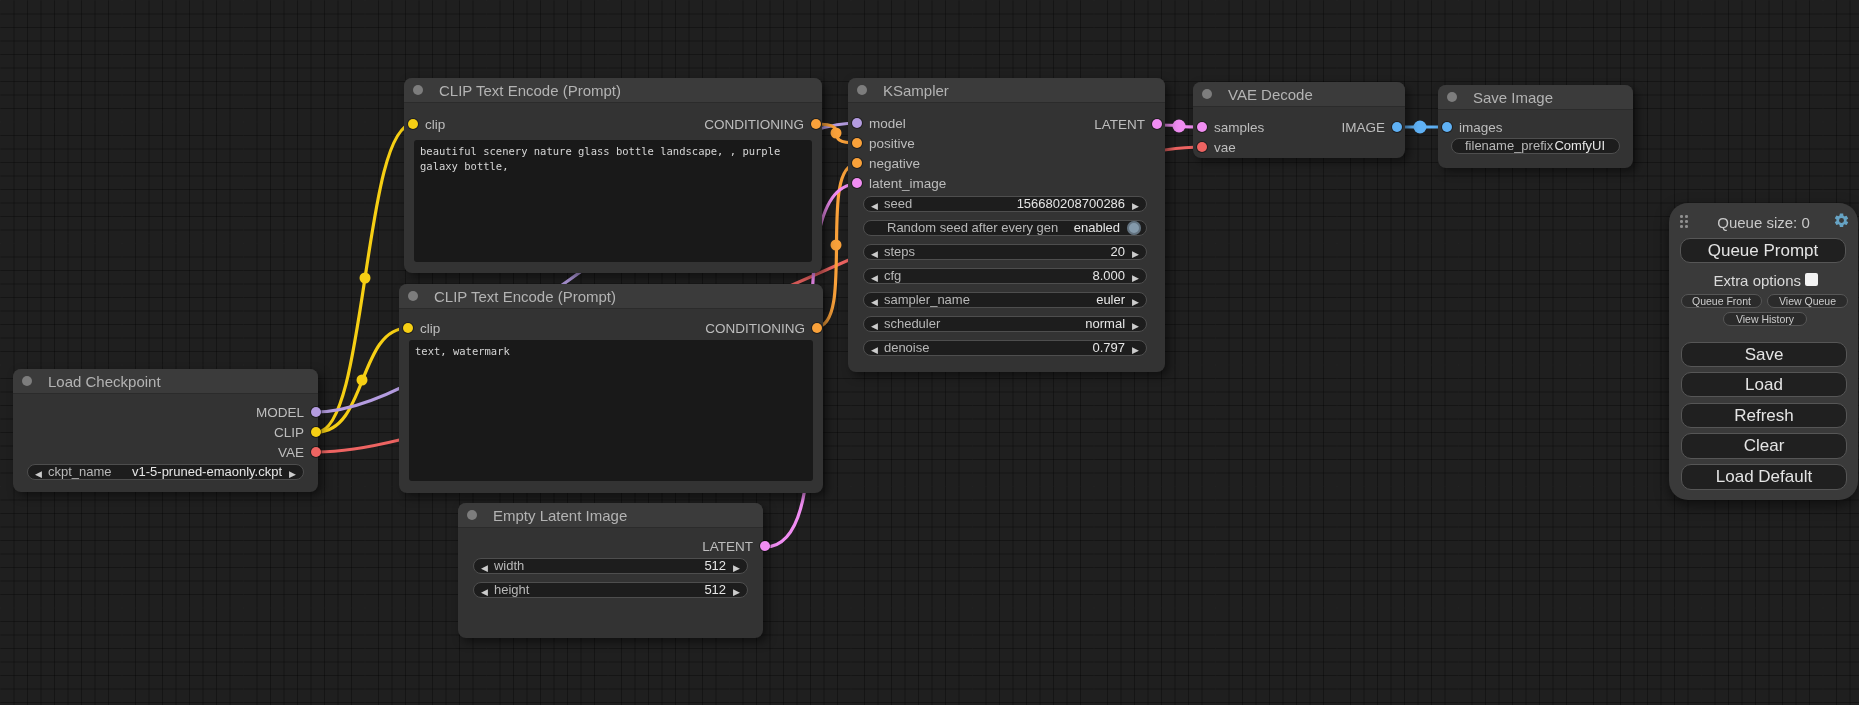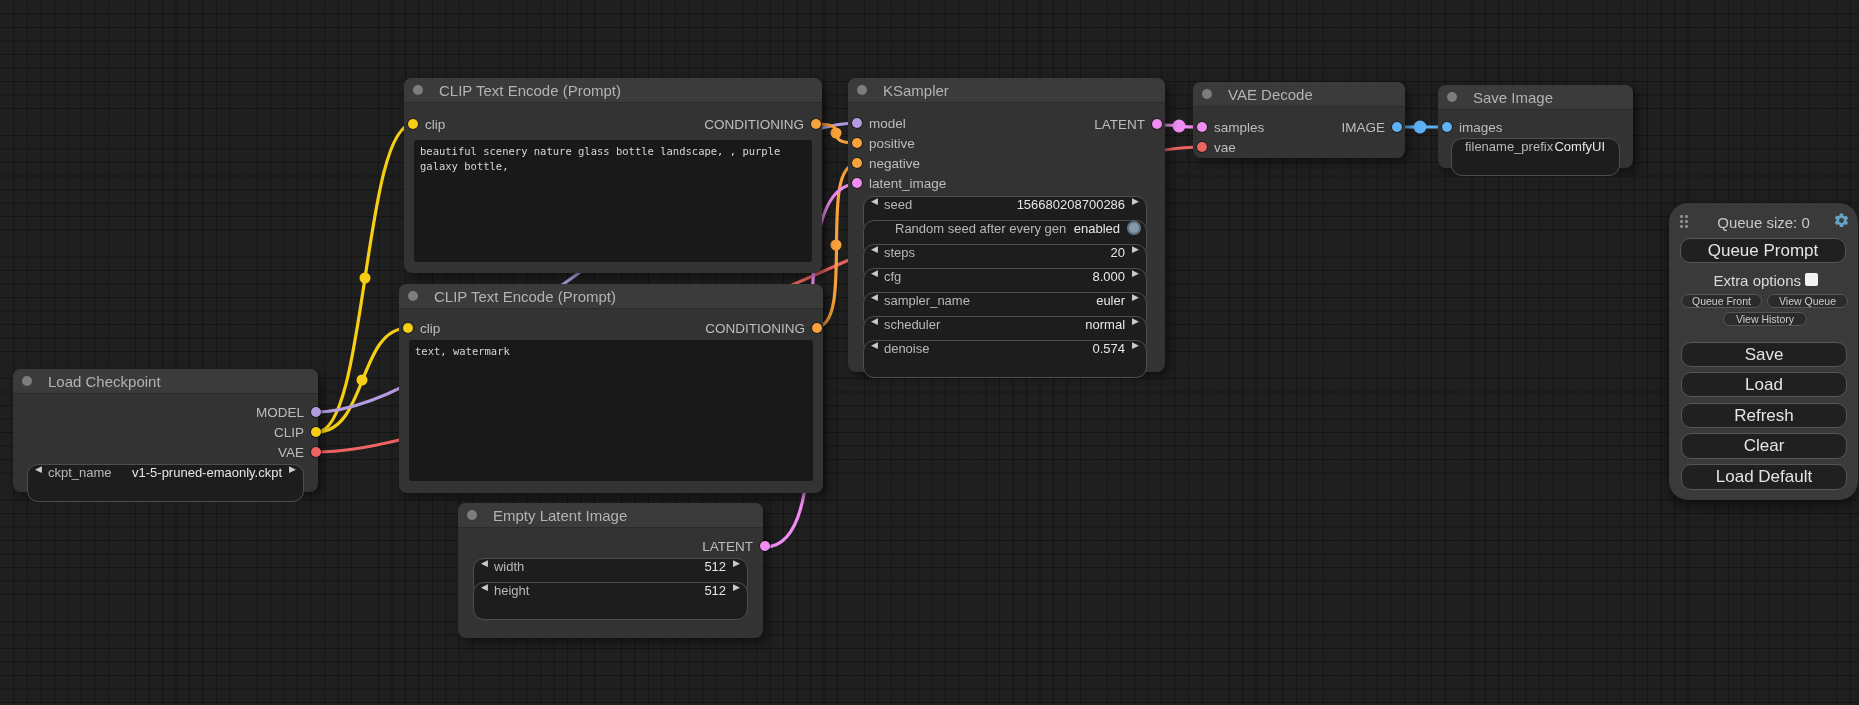--- a/index.html
+++ b/index.html
@@ -30,30 +30,30 @@
   .cdot{width:10px;height:10px;border-radius:50%;background:#7d7d7d;flex:0 0 auto;}
   .in-slot{position:absolute;left:4px;display:flex;align-items:center;gap:7px;height:20px;
     color:#bdbdbd;font-size:13.5px;white-space:nowrap;}
   .out-slot{position:absolute;display:flex;align-items:center;gap:7px;height:20px;
     color:#bdbdbd;font-size:13.5px;white-space:nowrap;}
   .sdot{width:10px;height:10px;border-radius:50%;box-shadow:0 0 0 1px rgba(0,0,0,0.4);flex:0 0 auto;}
   .c-model{background:#b49ce0}.c-clip{background:#f6cf14}.c-vae{background:#ee6462}
   .c-cond{background:#f9a13a}.c-latent{background:#f08df2}.c-image{background:#5fb1f5}
 
   .widget{
-    position:absolute;height:38px;background:#1d1d1d;border:1px solid #4e4e4e;
-    border-radius:11px;display:flex;align-items:flex-start;padding:0 7px;box-sizing:border-box;
+    position:absolute;height:16px;background:#1d1d1d;border:1px solid #4e4e4e;
+    border-radius:11px;display:flex;align-items:flex-end;padding:0 7px;box-sizing:border-box;
     font-size:13px;color:#b8b8b8;white-space:nowrap;
   }
   .widget .wl{flex:1 1 auto;margin-left:6px;overflow:hidden;}
   .widget .wv{color:#e6e6e6;margin-right:7px;}
   .arr{font-size:9px;color:#cccccc;line-height:1;}
   .arr.l::before{content:"\25C0";}
   .arr.r::before{content:"\25B6";}
-  .widget.noarrow .wl{margin-left:24px;flex:1 1 auto;}
+  .widget.noarrow .wl{margin-left:16px;flex:1 1 auto;}
   .toggle{width:14px;height:14px;border-radius:50%;background:#8499aa;
     box-shadow:inset 0 0 0 2px rgba(0,0,0,0.25);flex:0 0 auto;margin-right:-2px;}
 
   .prompt{
     position:absolute;background:#191919;border:none;border-radius:3px;resize:none;
     color:#d6d6d6;font-family:"DejaVu Sans Mono", monospace;font-size:10.5px;line-height:1.45;
     padding:4px 6px;box-sizing:border-box;outline:none;overflow:hidden;
   }
 
   .qpanel{
@@ -209,21 +209,21 @@
   </div>
   <div class="widget" style="left:15px;top:238px;width:284px">
     <span class="arr l"></span>
     <span class="wl">scheduler</span>
     <span class="wv">normal</span>
     <span class="arr r"></span>
   </div>
   <div class="widget" style="left:15px;top:262px;width:284px">
     <span class="arr l"></span>
     <span class="wl">denoise</span>
-    <span class="wv">0.574</span>
+    <span class="wv">0.797</span>
     <span class="arr r"></span>
   </div>
 </div>
 
 <div class="node" style="left:1193px;top:82px;width:212px;height:76px">
   <div class="node-title">
     <span class="cdot"></span>
     <span>VAE Decode</span>
   </div>
   <div class="in-slot" style="top:35px">

